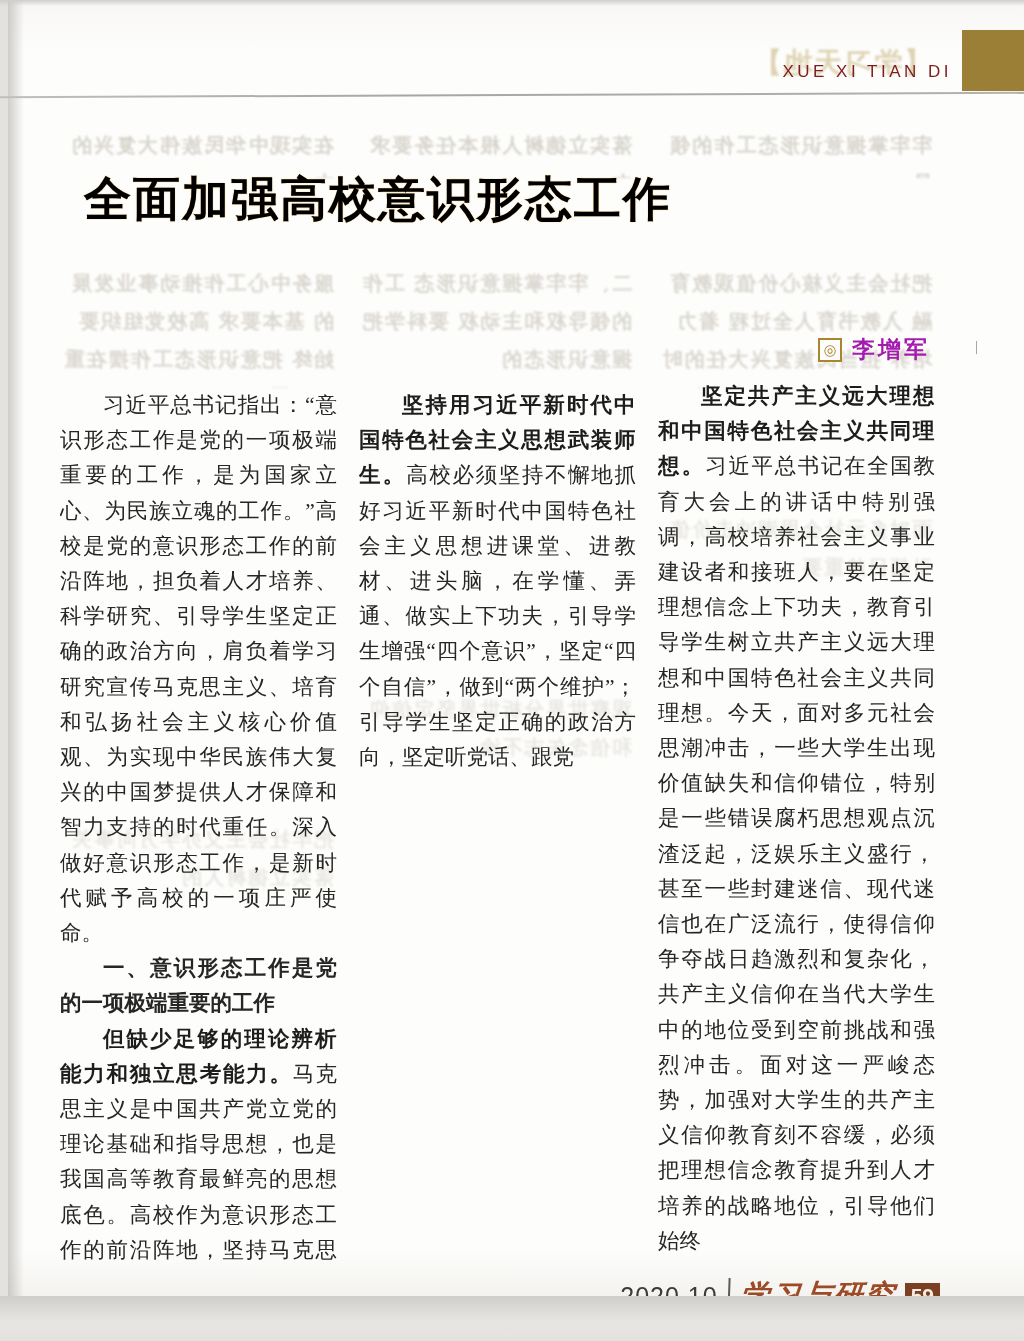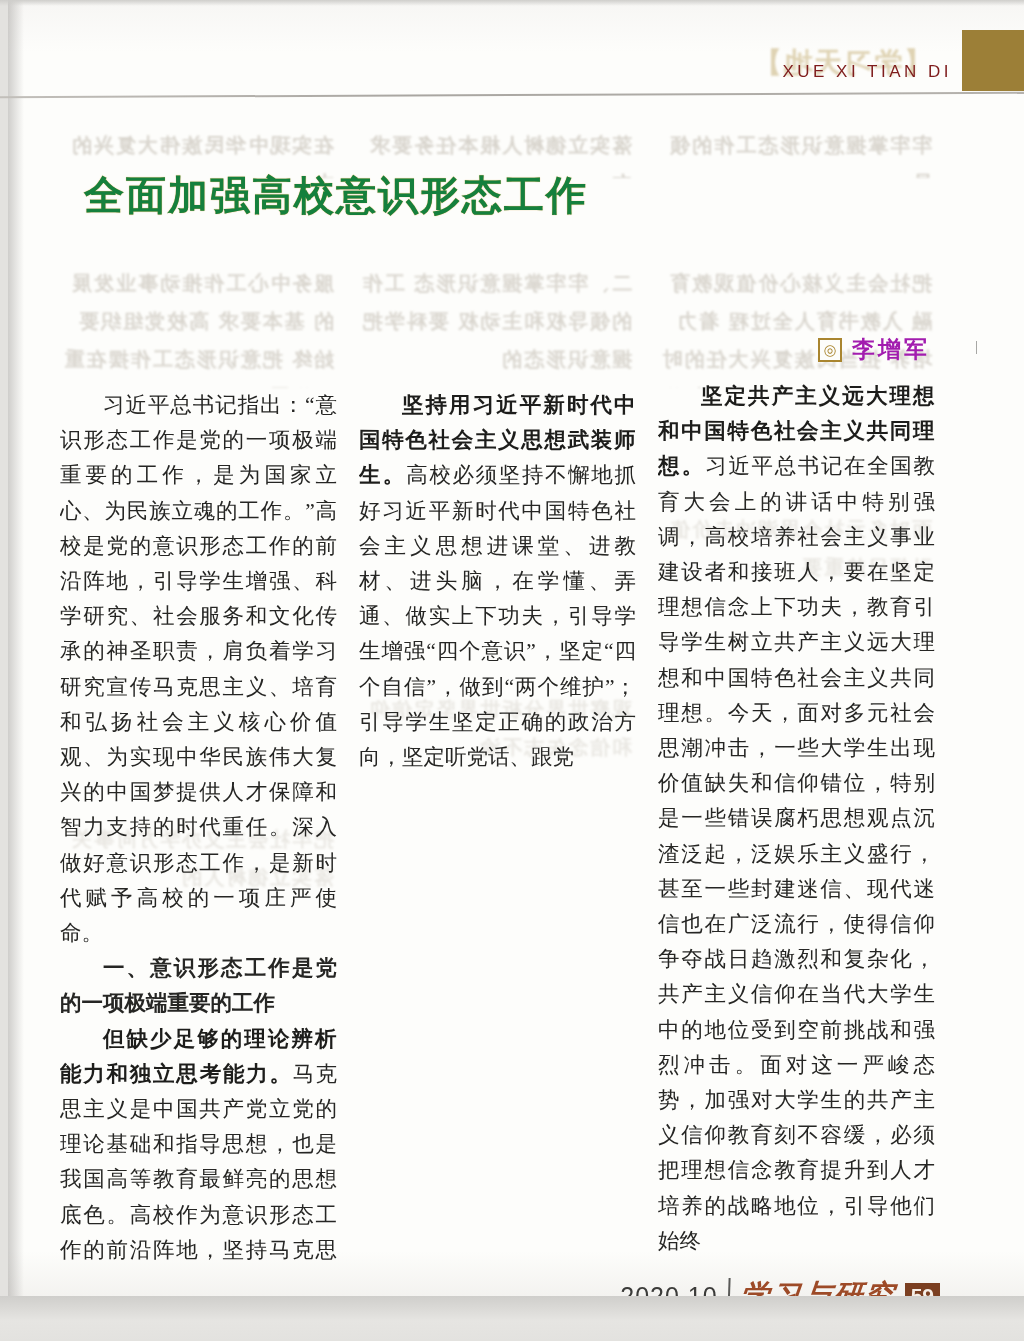--- a/index.html
+++ b/index.html
@@ -53,22 +53,22 @@
   .g-top{top:126px;height:52px;font-size:20px;opacity:.42;}
   .g-mid{top:264px;height:124px;font-size:20px;opacity:.40;}
   .g1{left:62px;width:272px;}
   .g2{left:360px;width:272px;}
   .g3{left:660px;width:272px;}
   .g-patch{opacity:.22;font-size:20px;}
   
   .title{
     position:absolute;left:84px;top:168px;width:848px;
     font-family:"Liberation Sans","DejaVu Sans",sans-serif;
-    font-weight:900;font-size:40px;letter-spacing:2px;
-    color:#15803d;white-space:nowrap;
+    font-weight:900;font-size:47px;letter-spacing:2px;
+    color:#000000;white-space:nowrap;
     text-shadow:0 0 1px #d6982c;
   }
   .author-row{
     position:absolute;right:94px;top:334px;
     display:flex;align-items:center;gap:10px;
   }
   .author-icon{
     width:24px;height:24px;background:#fdfdfb;border:2px solid #a9852f;
     display:flex;align-items:center;justify-content:center;
     color:#a9852f;font-size:15px;font-weight:bold;box-sizing:border-box;
@@ -144,21 +144,21 @@
 
 <div class="title">全面加强高校意识形态工作</div>
 <div class="author-row">
   <span class="author-icon">◎</span>
   <span class="author-name">李增军</span>
 </div>
 <div class="stray-mark">|</div>
 
 <div class="columns">
   <div class="col col-1">
-    <p class="indent">习近平总书记指出：“意识形态工作是党的一项极端重要的工作，是为国家立心、为民族立魂的工作。”高校是党的意识形态工作的前沿阵地，引导学生增强、科学研究、社会服务和文化传承的神圣职责，肩负着学习研究宣传马克思主义、培育和弘扬社会主义核心价值观、为实现中华民族伟大复兴的中国梦提供人才保障和智力支持的时代重任。深入做好意识形态工作，是新时代赋予高校的一项庄严使命。</p>
+    <p class="indent">习近平总书记指出：“意识形态工作是党的一项极端重要的工作，是为国家立心、为民族立魂的工作。”高校是党的意识形态工作的前沿阵地，担负着人才培养、科学研究、引导学生坚定正确的政治方向，肩负着学习研究宣传马克思主义、培育和弘扬社会主义核心价值观、为实现中华民族伟大复兴的中国梦提供人才保障和智力支持的时代重任。深入做好意识形态工作，是新时代赋予高校的一项庄严使命。</p>
     <p class="indent heading">一、意识形态工作是党的一项极端重要的工作</p>
     <p class="indent"><span class="lead-kai">但缺少足够的理论辨析能力和独立思考能力。</span><span>马克思主义是中国共产党立党的理论基础和指导思想，也是我国高等教育最鲜亮的思想底色。高校作为意识形态工作的前沿阵地，坚持马克思主义的指导地位，事关把牢社会主义办学方向，事关落实立德树人的根本任务，具有很强的政治性、战略性、全局性和现实性。青年大学生正处在世界观、人生</span></p>
   </div>
   <div class="col col-2">
     <p class="indent"><span class="lead-kai">坚持用习近平新时代中国特色社会主义思想武装师生。</span><span>高校必须坚持不懈地抓好习近平新时代中国特色社会主义思想进课堂、进教材、进头脑，在学懂、弄通、做实上下功夫，引导学生增强“四个意识”，坚定“四个自信”，做到“两个维护”；引导学生坚定正确的政治方向，坚定听党话、跟党</span></p>
   </div>
   <div class="col col-3">
     <p class="indent"><span class="lead-kai">坚定共产主义远大理想和中国特色社会主义共同理想。</span><span>习近平总书记在全国教育大会上的讲话中特别强调，高校培养社会主义事业建设者和接班人，要在坚定理想信念上下功夫，教育引导学生树立共产主义远大理想和中国特色社会主义共同理想。今天，面对多元社会思潮冲击，一些大学生出现价值缺失和信仰错位，特别是一些错误腐朽思想观点沉渣泛起，泛娱乐主义盛行，甚至一些封建迷信、现代迷信也在广泛流行，使得信仰争夺战日趋激烈和复杂化，共产主义信仰在当代大学生中的地位受到空前挑战和强烈冲击。面对这一严峻态势，加强对大学生的共产主义信仰教育刻不容缓，必须把理想信念教育提升到人才培养的战略地位，引导他们始终</span></p>
   </div>
 </div>

